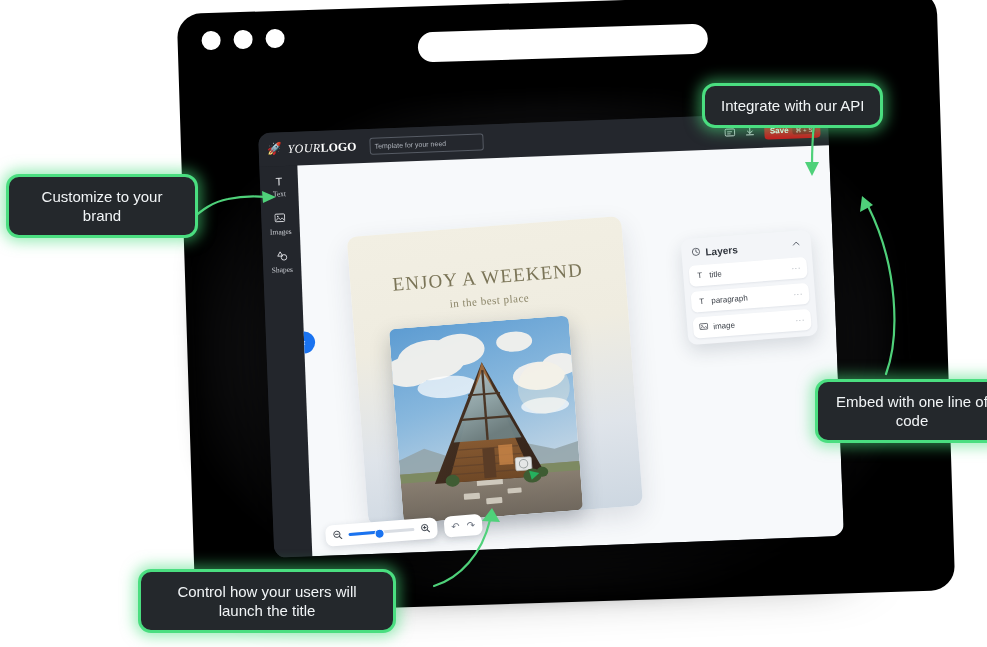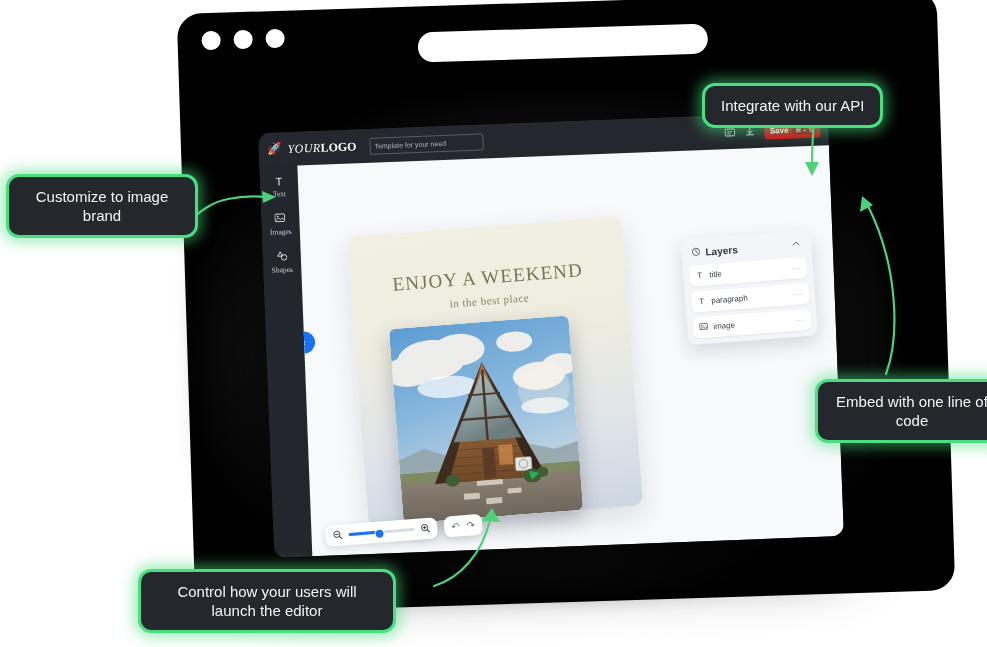--- a/index.html
+++ b/index.html
@@ -446,25 +446,25 @@
     <path d="M58 188 C72 150, 70 80, 40 20"></path>
     <polygon points="34,10 32,26 45,19"></polygon>
   </svg>
 
   <svg class="arrow" style="left:430px;top:500px;width:120px;height:90px;">
     <path d="M4 86 C30 78, 52 54, 60 20"></path>
     <polygon points="62,8 52,21 70,22"></polygon>
   </svg>
 
   <div class="callout" id="co-customize">
-    <span>Customize to image brand</span>
+    <span>Customize to your brand</span>
   </div>
   <div class="callout" id="co-api">
     <span>Integrate with our API</span>
   </div>
   <div class="callout" id="co-embed">
     <span>Embed with one line of code</span>
   </div>
   <div class="callout" id="co-control">
-    <span>Control how your users will launch the editor</span>
+    <span>Control how your users will launch the title</span>
   </div>
 
 </div>
 
 </body></html>

